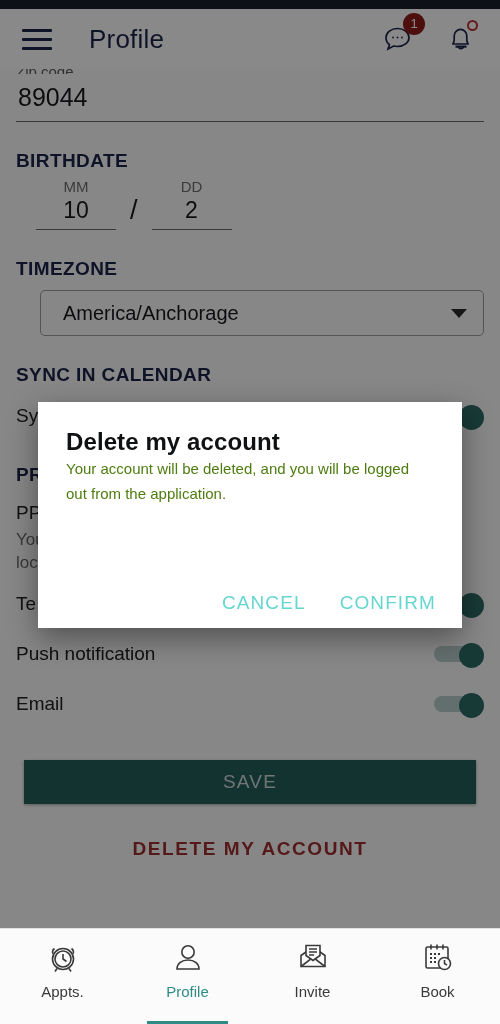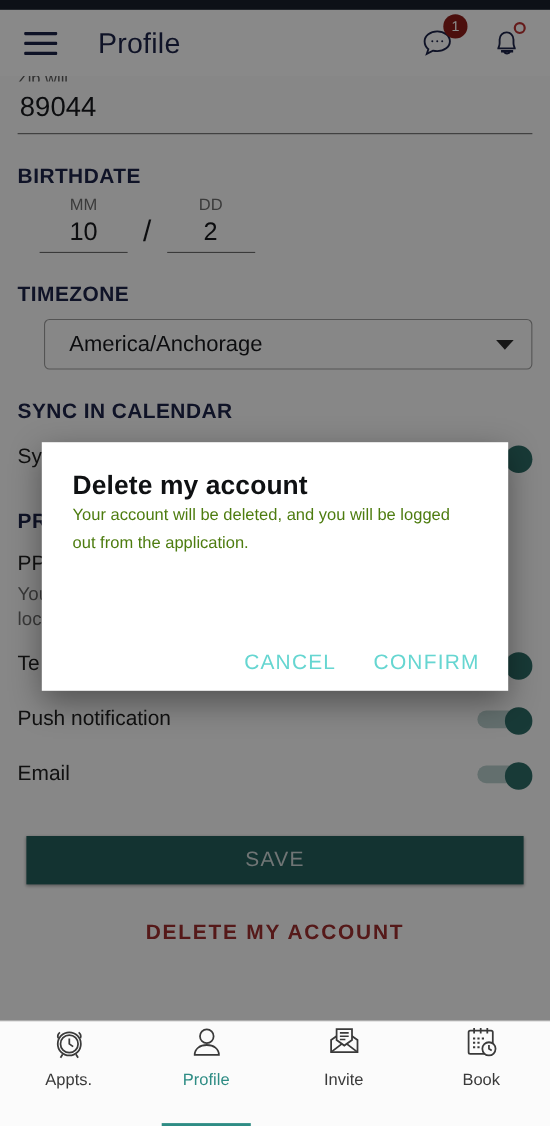--- a/index.html
+++ b/index.html
@@ -332,21 +332,21 @@
     border-top: 1px solid #e2e2e2;
     display: flex;
     z-index: 45;
   }
   .navitem {
     flex: 1;
     display: flex;
     flex-direction: column;
     align-items: center;
     justify-content: flex-start;
-    padding-top: 0;
+    padding-top: 10px;
     position: relative;
     cursor: pointer;
   }
   .navitem .nlabel {
     margin-top: 8px;
     font-size: 15px;
     color: #3a3a3a;
   }
   .navitem.active .nlabel { color: #2e8c84; }
   .navitem.active::after {
@@ -390,21 +390,21 @@
           <path d="M11.5 24.6h11" stroke-width="2.2"></path>
         </svg>
         <div class="badge-dot"></div>
       </div>
     </div>
   </div>
 
   <div class="content">
     <div class="inner">
 
-      <div class="field-label-cut">Zip will</div>
+      <div class="field-label-cut">Zip code</div>
       <div class="text-input">89044</div>
 
       <div class="section-title">BIRTHDATE</div>
       <div class="bdate">
         <div class="bdate-cell">
           <div class="bdate-cap">MM</div>
           <div class="bdate-val">10</div>
         </div>
         <div class="bdate-sep">/</div>
         <div class="bdate-cell">

